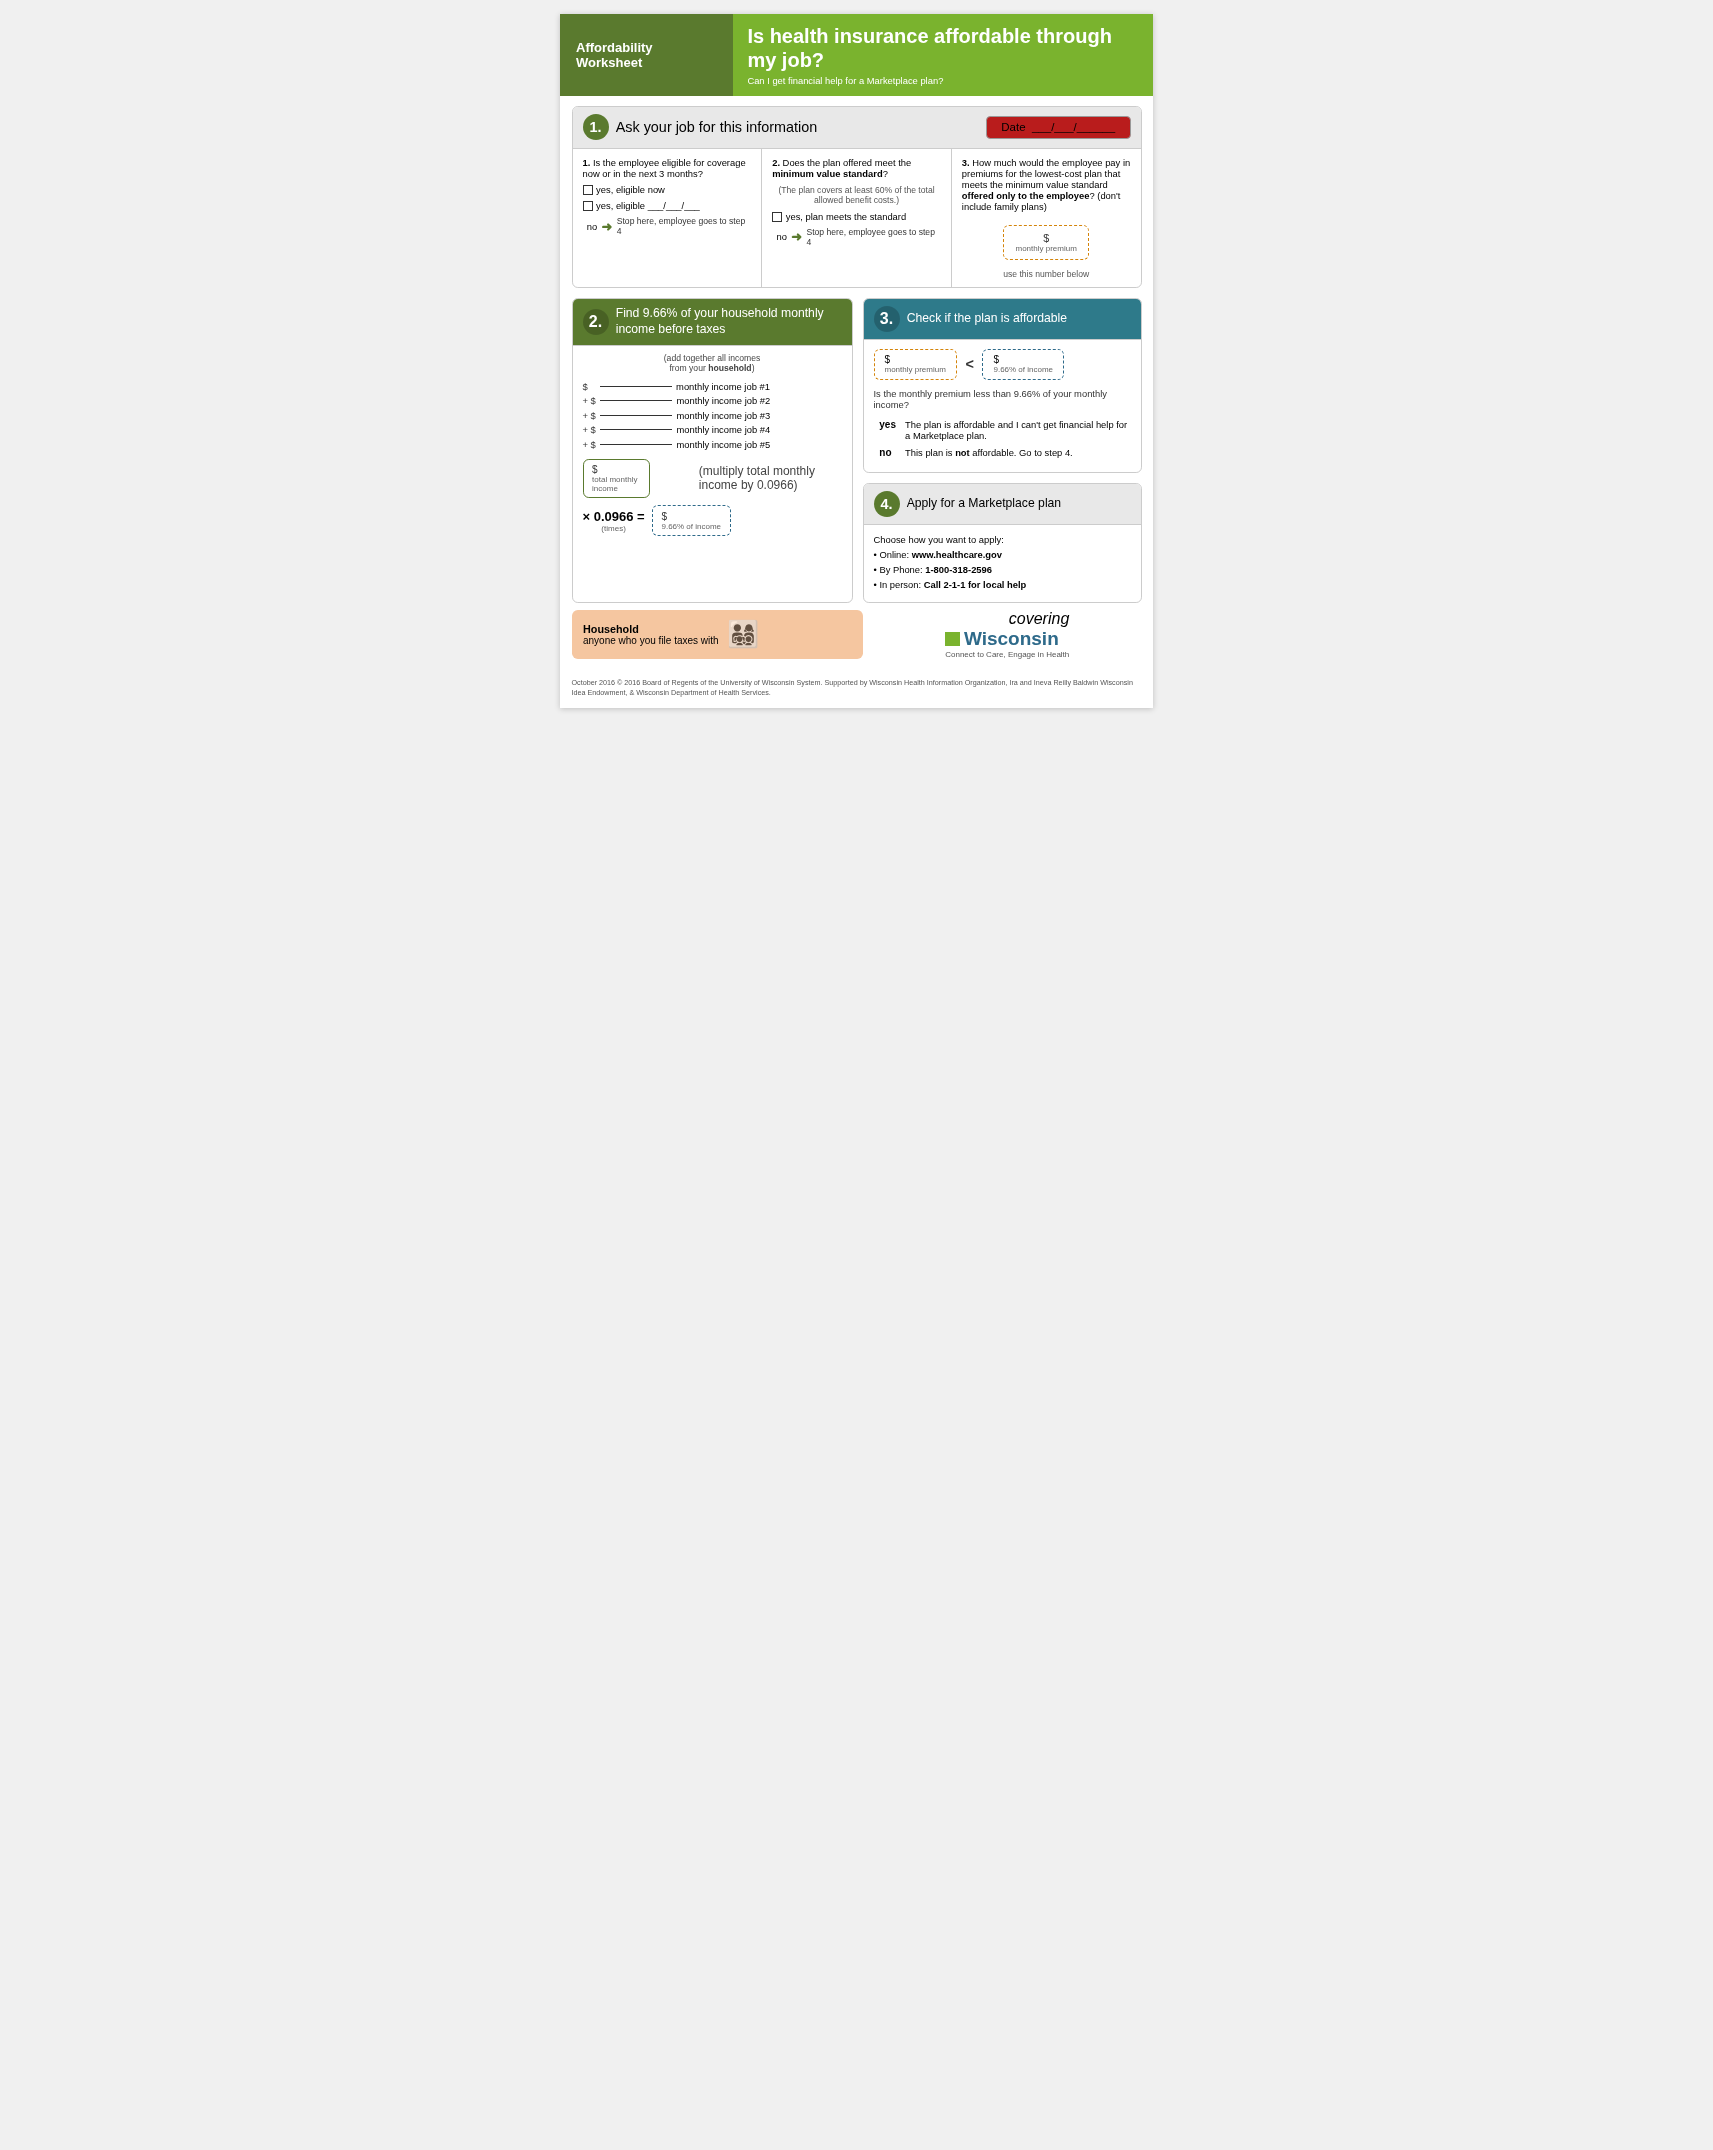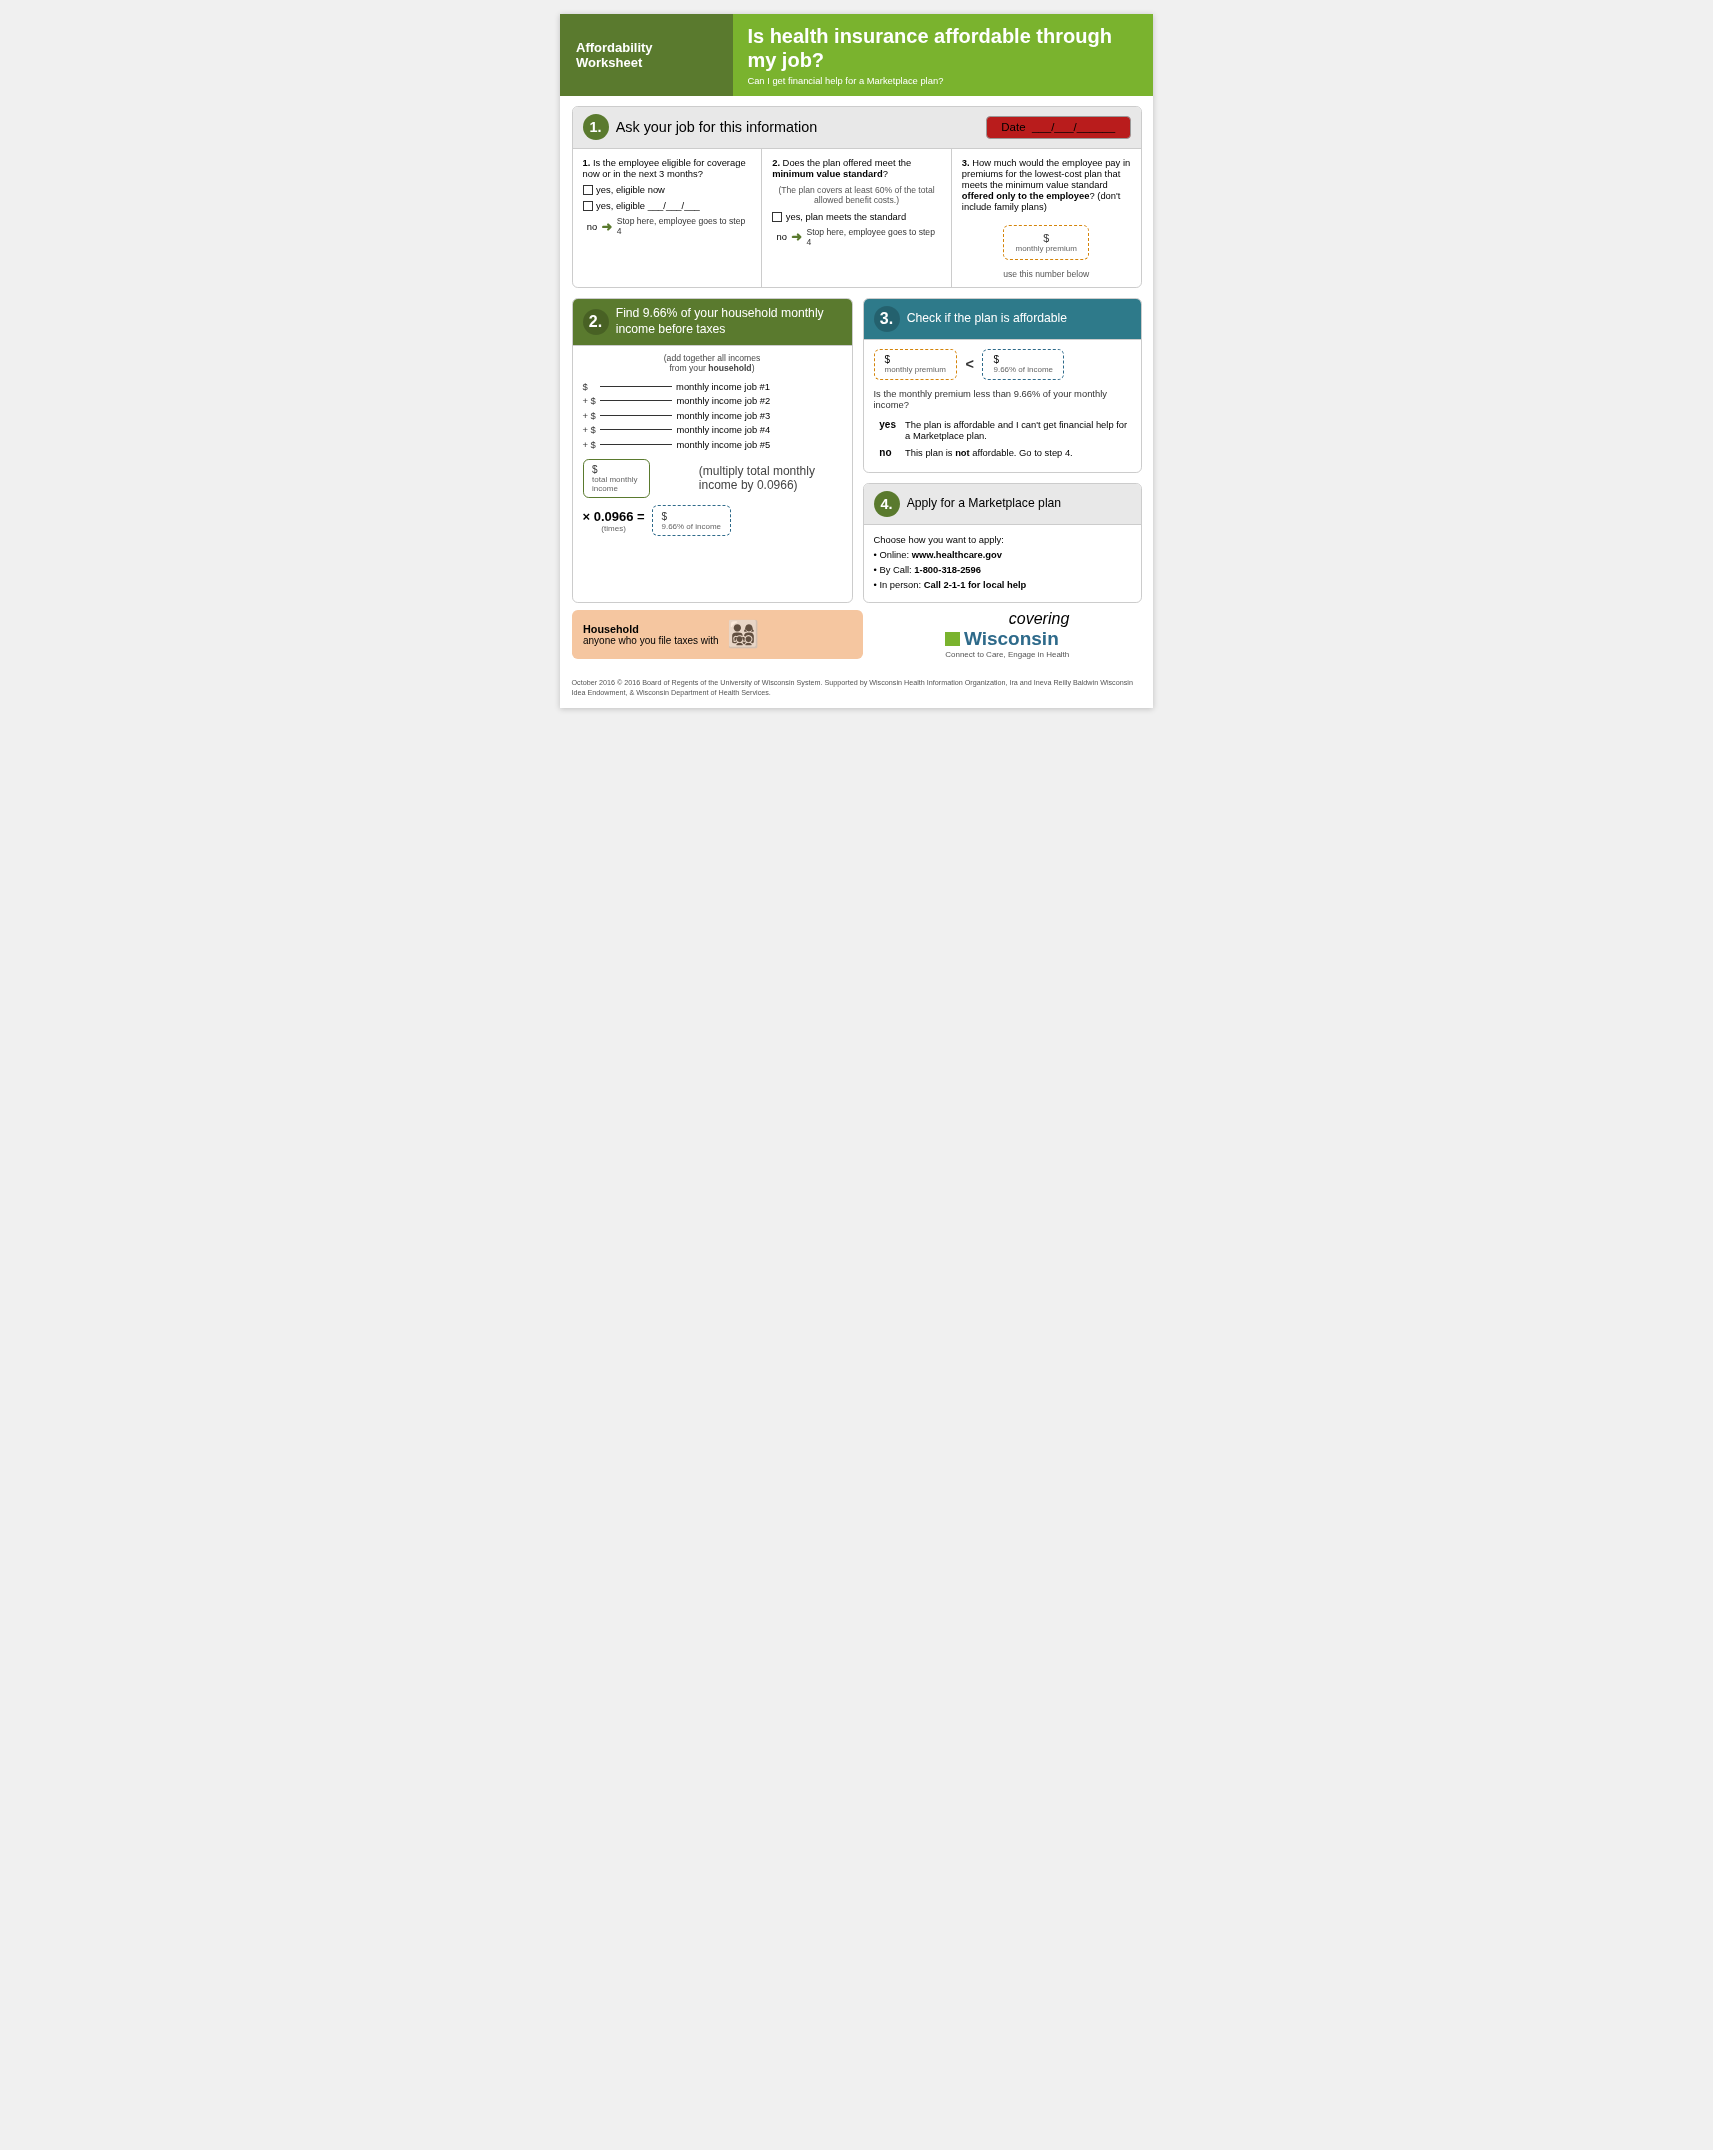--- a/index.html
+++ b/index.html
@@ -603,21 +603,21 @@
           <div class="section-header" style="background:#e8e8e8;">
             <div class="step-badge">4.</div>
             <h2 style="font-size:12.2px;">Apply for a Marketplace plan</h2>
           </div>
           <div class="section4-body">
             <p>Choose how you want to apply:</p>
             <div class="bullet-item">
               <span>• Online:</span> <strong>www.healthcare.gov</strong>
             </div>
             <div class="bullet-item">
-              <span>• By Call:</span> <strong>1-800-318-2596</strong>
+              <span>• By Phone:</span> <strong>1-800-318-2596</strong>
             </div>
             <div class="bullet-item">
               <span>• In person:</span> <strong>Call 2-1-1 for local help</strong>
             </div>
           </div>
         </div>
 
       </div>
     </div>
 

